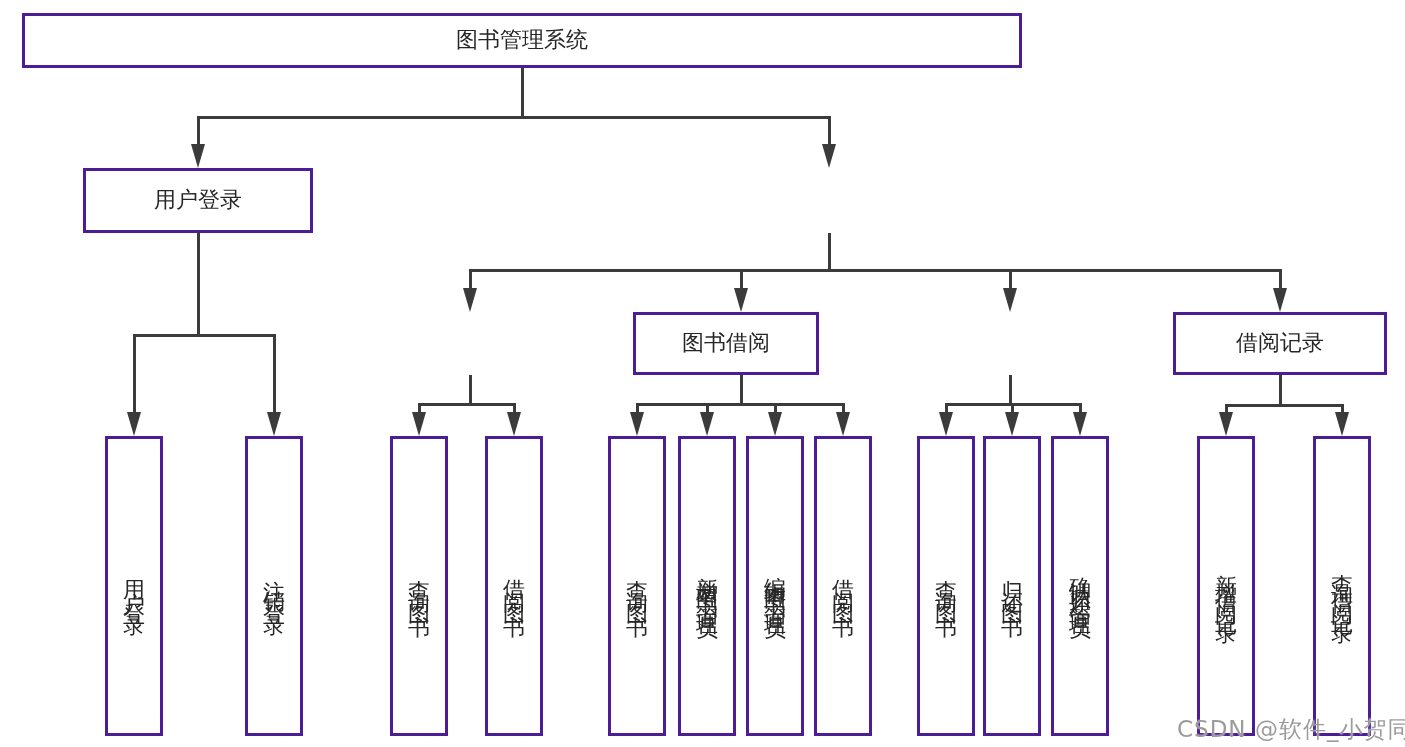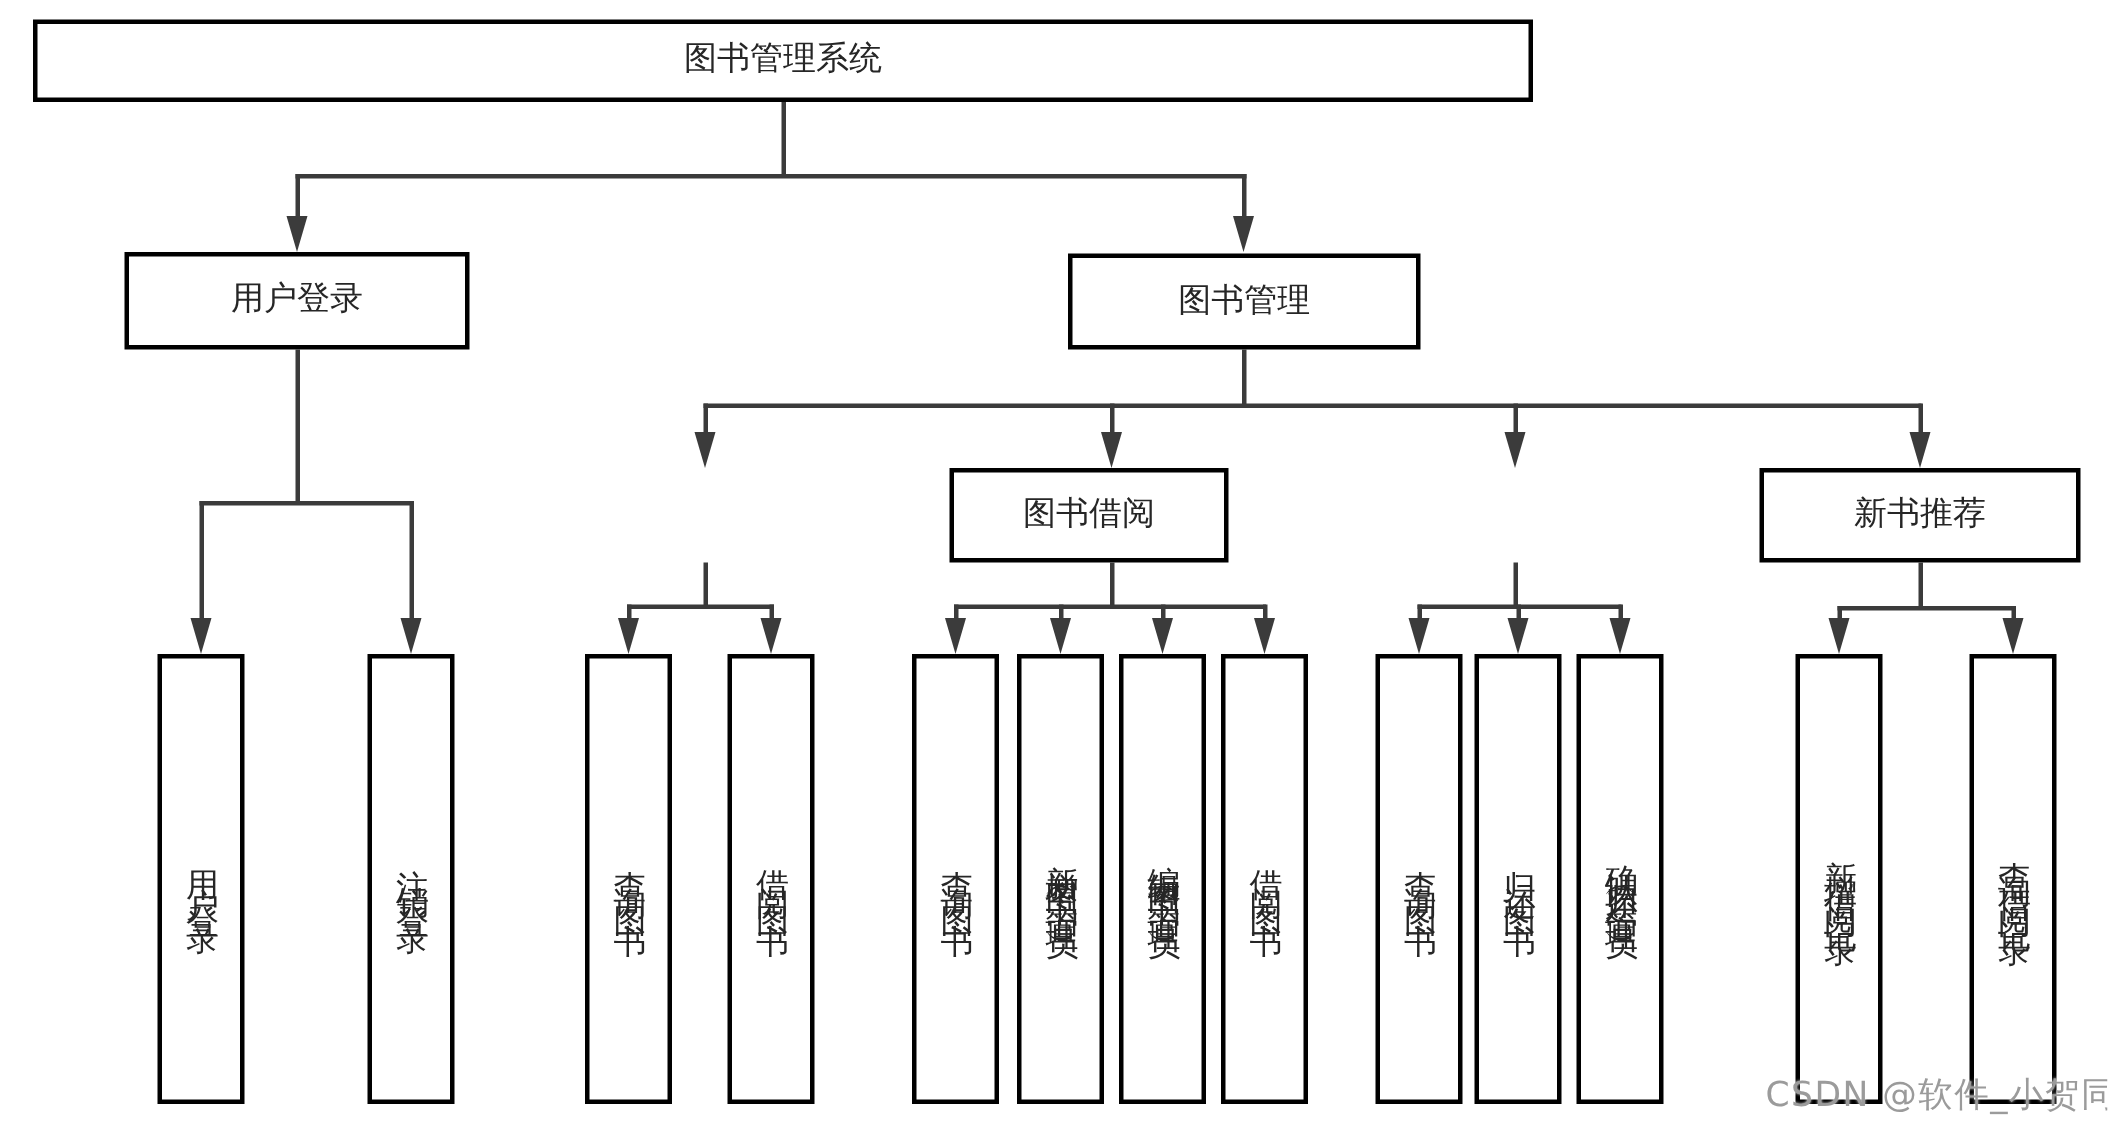--- a/index.html
+++ b/index.html
@@ -1,21 +1,21 @@
 <!DOCTYPE html>
 <html><head>
 <meta charset="utf-8">
 <style>
   html,body{margin:0;padding:0;background:#ffffff;}
   #canvas{
     position:relative;width:1405px;height:747px;background:#ffffff;overflow:hidden;
     font-family:"DejaVu Sans","Liberation Sans",sans-serif;
   }
   .node{
-    position:absolute;box-sizing:border-box;border:3px solid #000000;background:#ffffff;
+    position:absolute;box-sizing:border-box;border:3px solid #4c1d95;background:#ffffff;
     display:flex;align-items:center;justify-content:center;
     color:#262626;font-size:22px;line-height:1.2;white-space:nowrap;text-align:right;
   }
   .node.v{
     writing-mode:vertical-rl;text-orientation:mixed;line-height:1;
   }
   .ls4{letter-spacing:12px;}
   .ls6{letter-spacing:10px;}
   .ls9{letter-spacing:6px;}
   .hline,.vline{position:absolute;background:#3b3b3b;}
@@ -40,42 +40,41 @@
   <div class="node h" style="left:22px;top:13px;width:1000px;height:55px">图书管理系统</div>
 
   <div class="vline" style="left:521px;top:68px;height:50px"></div>
   <div class="hline" style="left:197px;top:116px;width:634px"></div>
   <div class="vline" style="left:197px;top:116px;height:28px"></div>
   <div class="arrow" style="left:191px;top:144px"></div>
   <div class="vline" style="left:828px;top:116px;height:28px"></div>
   <div class="arrow" style="left:822px;top:144px"></div>
 
   <div class="node h" style="left:83px;top:168px;width:230px;height:65px">用户登录</div>
-  <div class="node h" style="left:712px;top:169px;width:235px;height:64px">图书管理</div>
 
   <div class="vline" style="left:197px;top:233px;height:103px"></div>
   <div class="hline" style="left:133px;top:334px;width:142px"></div>
   <div class="vline" style="left:133px;top:334px;height:78px"></div>
   <div class="arrow" style="left:127px;top:412px"></div>
   <div class="vline" style="left:273px;top:334px;height:78px"></div>
   <div class="arrow" style="left:267px;top:412px"></div>
 
   <div class="vline" style="left:828px;top:233px;height:38px"></div>
   <div class="hline" style="left:469px;top:269px;width:812px"></div>
   <div class="vline" style="left:469px;top:269px;height:19px"></div>
   <div class="arrow" style="left:463px;top:288px"></div>
   <div class="vline" style="left:740px;top:269px;height:19px"></div>
   <div class="arrow" style="left:734px;top:288px"></div>
   <div class="vline" style="left:1009px;top:269px;height:19px"></div>
   <div class="arrow" style="left:1003px;top:288px"></div>
   <div class="vline" style="left:1279px;top:269px;height:19px"></div>
   <div class="arrow" style="left:1273px;top:288px"></div>
 
   <div class="node h" style="left:633px;top:312px;width:186px;height:63px">图书借阅</div>
-  <div class="node h" style="left:1173px;top:312px;width:214px;height:63px">新书推荐</div>
+  <div class="node h" style="left:1173px;top:312px;width:214px;height:63px">借阅记录</div>
 
   <div class="vline" style="left:469px;top:375px;height:30px"></div>
   <div class="hline" style="left:418px;top:403px;width:98px"></div>
   <div class="vline" style="left:418px;top:403px;height:9px"></div>
   <div class="arrow" style="left:412px;top:412px"></div>
   <div class="vline" style="left:513px;top:403px;height:9px"></div>
   <div class="arrow" style="left:507px;top:412px"></div>
 
   <div class="vline" style="left:740px;top:375px;height:30px"></div>
   <div class="hline" style="left:636px;top:403px;width:208px"></div>

